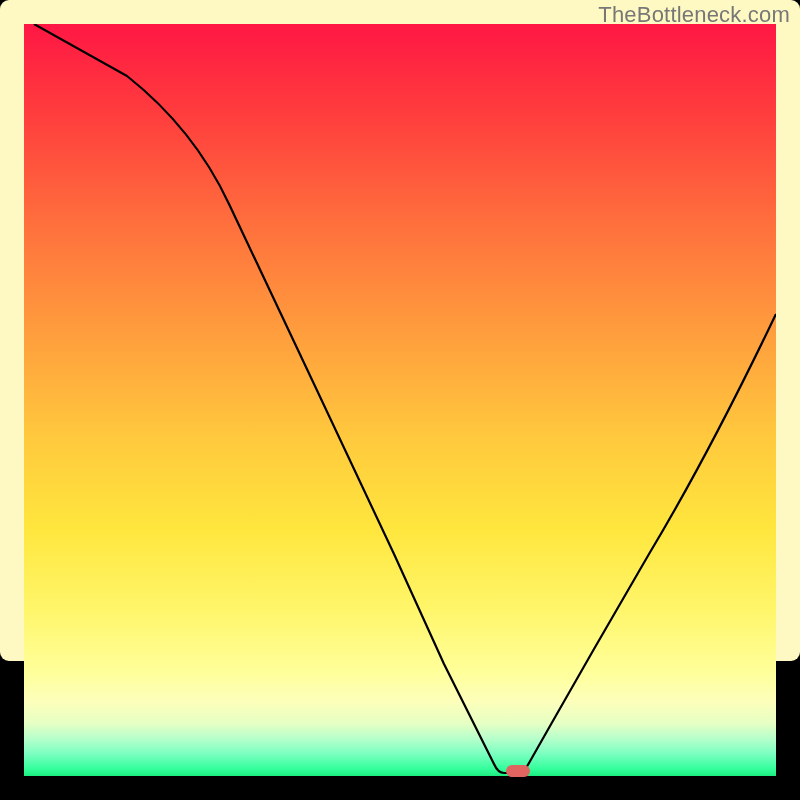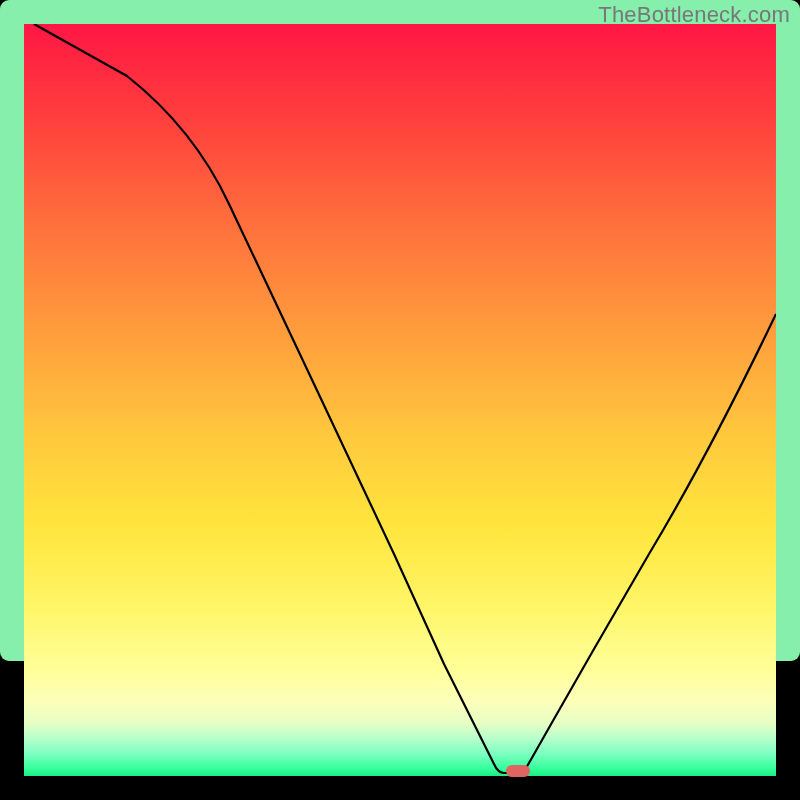--- a/index.html
+++ b/index.html
@@ -8,21 +8,21 @@
     width: 800px;
     height: 800px;
     background: #000;
     overflow: hidden;
     font-family: Arial, Helvetica, sans-serif;
   }
   .outer {
     position: relative;
     width: 800px;
     height: 661px;
-    background: #86efac;
+    background: #fef9c3;
     border-radius: 9px;
   }
   .watermark {
     position: absolute;
     top: 2px;
     right: 10px;
     color: #777;
     font-size: 22px;
     letter-spacing: 0.2px;
     z-index: 50;

